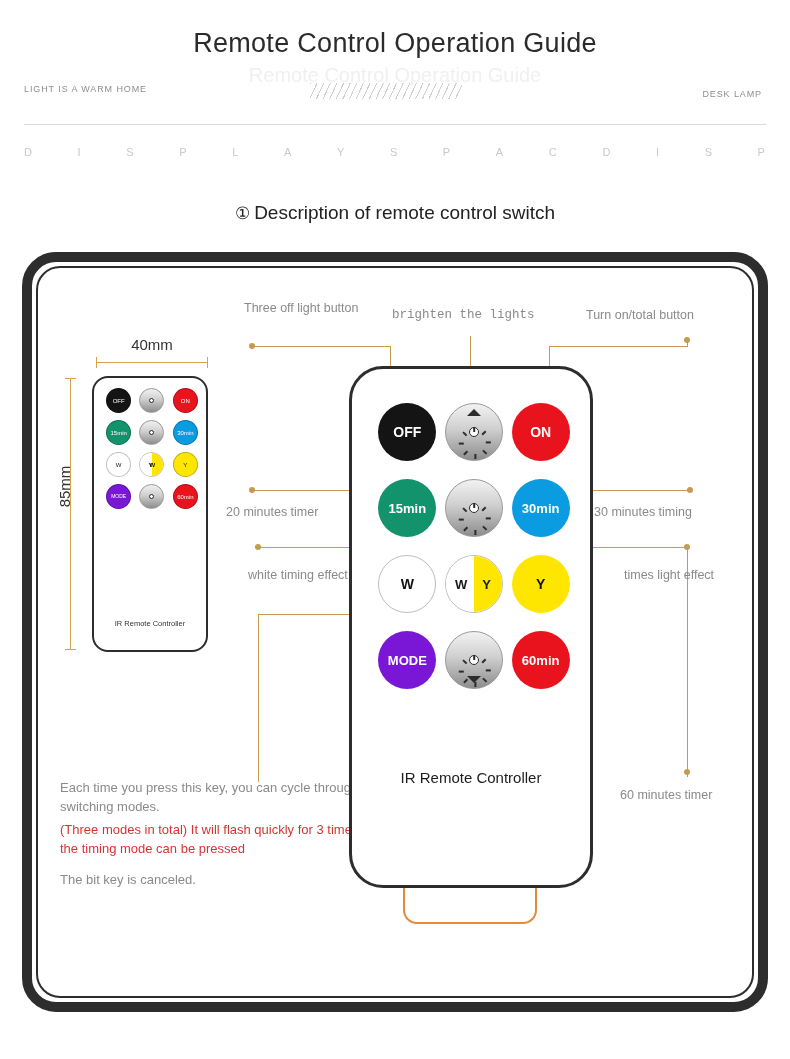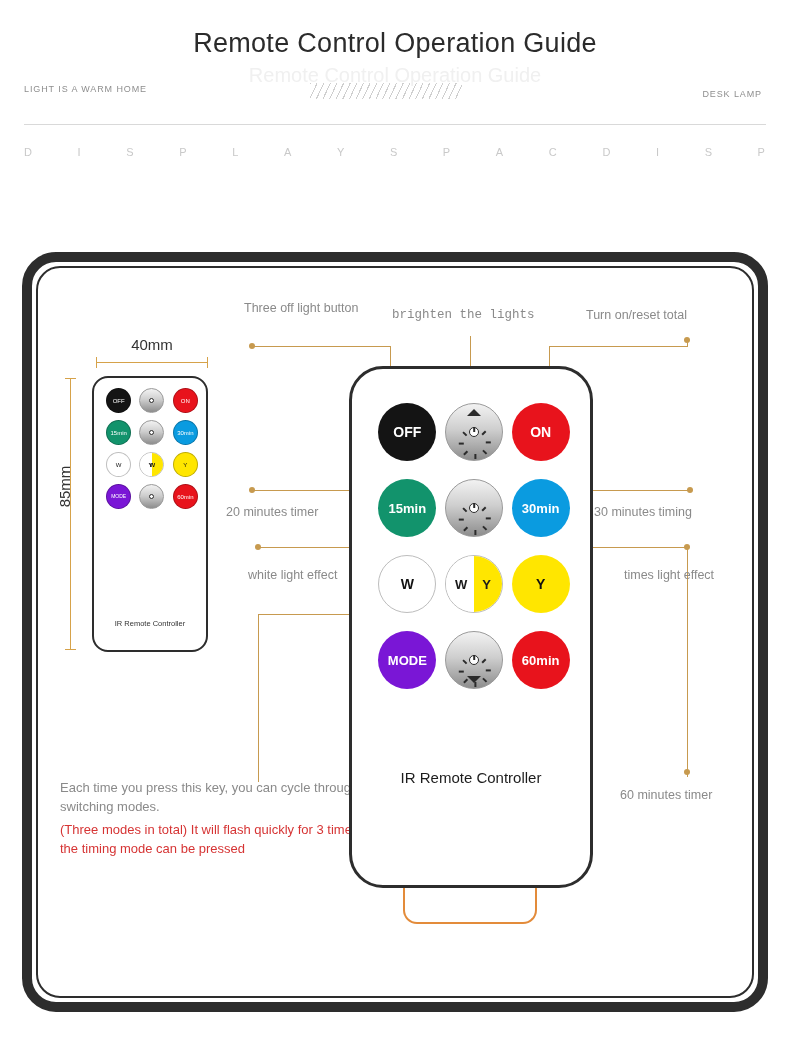--- a/index.html
+++ b/index.html
@@ -344,20 +344,23 @@
     <span>S</span>
     <span>P</span>
     <span>A</span>
     <span>C</span>
     <span>D</span>
     <span>I</span>
     <span>S</span>
     <span>P</span>
   </div>
 
+  <div class="section-title">
+    <span class="num">①</span><span>Description of remote control switch</span>
+  </div>
 
   <div class="panel-outer"></div>
   <div class="panel-inner"></div>
 
   <div class="dim-top-label">40mm</div>
   <div class="dim-top-line"></div>
   <div class="dim-left-line"></div>
   <div class="dim-left-label">85mm</div>
 
   <div class="small-remote">
@@ -494,26 +497,27 @@
         <div class="arrow-dn"></div>
       </div>
       <div class="br-btn small-txt" style="background:#e8131c">60min</div>
     </div>
     <div class="br-label-bottom">IR Remote Controller</div>
   </div>
   <div class="br-foot"></div>
 
   <div class="callout" style="left:244px;top:300px;width:118px;">Three off light button</div>
   <div class="callout" style="left:392px;top:307px;width:160px;font-family:Liberation Mono, monospace;">brighten the lights</div>
-  <div class="callout" style="left:586px;top:307px;width:160px;">Turn on/reset total</div>
+  <div class="callout" style="left:586px;top:307px;width:160px;">Turn on/total button</div>
   <div class="callout" style="left:226px;top:504px;width:140px;text-align:left;">20 minutes timer</div>
   <div class="callout" style="left:594px;top:504px;width:150px;">30 minutes timing</div>
-  <div class="callout" style="left:248px;top:567px;width:140px;">white light effect</div>
+  <div class="callout" style="left:248px;top:567px;width:140px;">white timing effect</div>
   <div class="callout" style="left:624px;top:567px;width:140px;">times light effect</div>
   <div class="callout" style="left:444px;top:687px;width:160px;">warm light effect</div>
   <div class="callout" style="left:384px;top:736px;width:140px;">lights dimmed</div>
   <div class="callout" style="left:620px;top:787px;width:140px;">60 minutes timer</div>
 
   <div class="note-gray" style="left:60px;top:779px;width:330px;">Each time you press this key, you can cycle through switching modes.</div>
   <div class="note-red" style="left:60px;top:821px;width:420px;">(Three modes in total) It will flash quickly for 3 times in the timing mode; the timing mode can be pressed</div>
+  <div class="note-gray" style="left:60px;top:871px;width:330px;">The bit key is canceled.</div>
 
 
 </div>
 
 </body></html>

